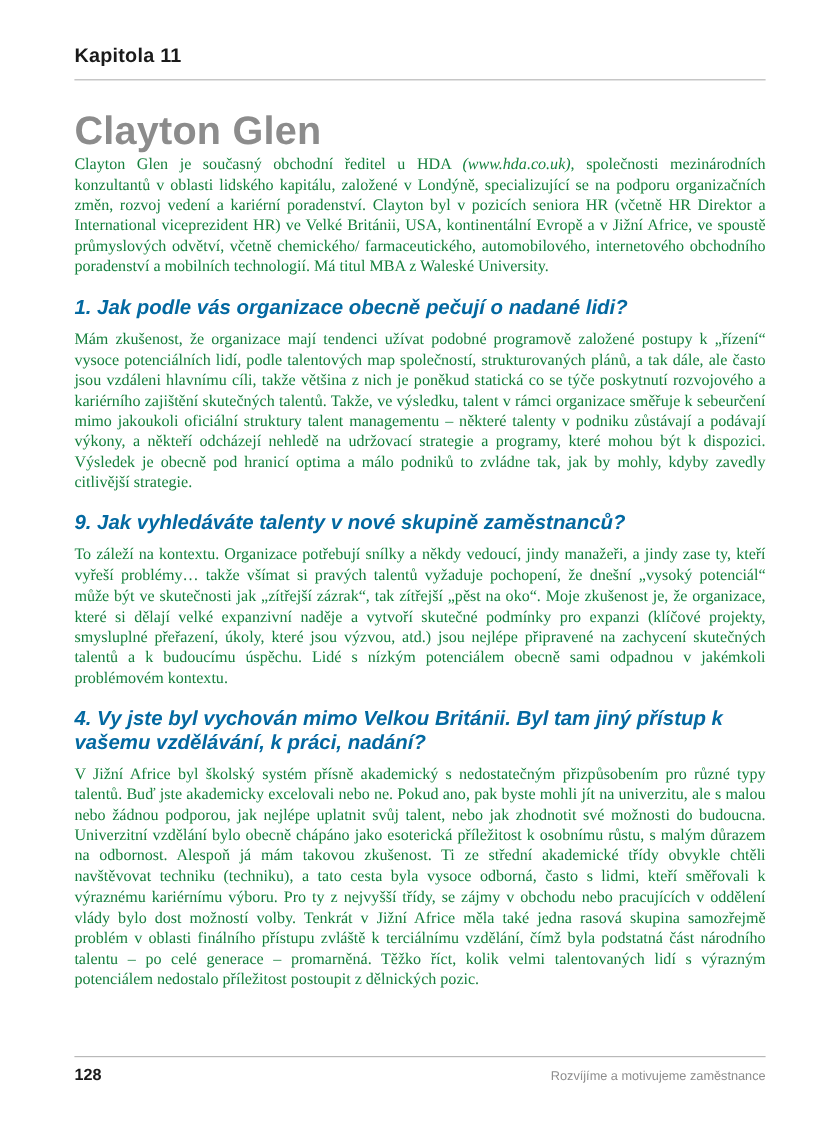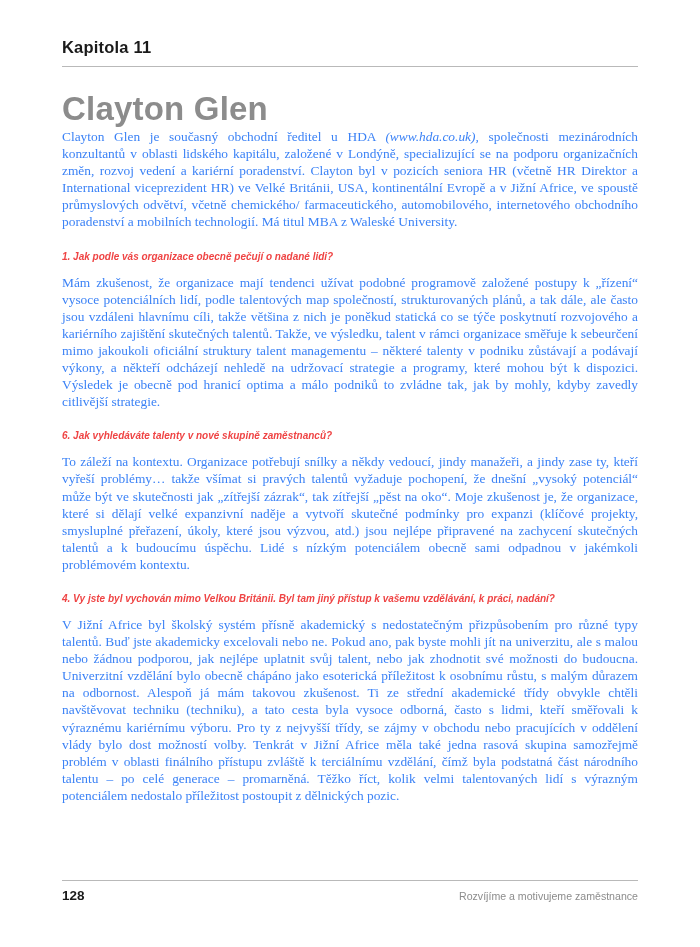--- a/index.html
+++ b/index.html
@@ -47,33 +47,33 @@
     color: #8c8c8c;
     margin-top: 23px;
     letter-spacing: 0.2px;
   }
   p.body {
     font-family: "Liberation Serif", serif;
     font-size: 13.4px;
     line-height: 17.1px;
     text-align: justify;
     margin: 0;
-    color: #3b82f6;
+    color: #15803d;
     hyphens: auto;
   }
   .intro {
     margin-top: 18px;
   }
   h2.q {
     font-family: "Liberation Sans", sans-serif;
     font-style: italic;
     font-weight: bold;
-    font-size: 10px;
+    font-size: 17px;
     line-height: 20px;
-    color: #ef4444;
+    color: #0369a1;
     margin: 16px 0 7px 0;
   }
   .italic {
     font-style: italic;
   }
   .footer {
     position: absolute;
     left: 62px;
     top: 880px;
     width: 576px;
@@ -110,21 +110,21 @@
     <div class="chapter-head">Kapitola 11</div>
     <div class="rule"></div>
 
     <div class="doc-title">Clayton Glen</div>
 
     <p class="body intro"><span>Clayton Glen je současný obchodní ředitel u HDA </span><span class="italic">(www.hda.co.uk),</span><span> společnosti mezinárodních konzultantů v oblasti lidského kapitálu, založené v Londýně, specializující se na podporu organizačních změn, rozvoj vedení a kariérní poradenství. Clayton byl v pozicích seniora HR (včetně HR Direktor a International viceprezident HR) ve Velké Británii, USA, kontinentální Evropě a v Jižní Africe, ve spoustě průmyslových odvětví, včetně chemického/ farmaceutického, automobilového, internetového obchodního poradenství a mobilních technologií. Má titul MBA z Waleské University.</span></p>
 
     <h2 class="q">1. Jak podle vás organizace obecně pečují o nadané lidi?</h2>
     <p class="body">Mám zkušenost, že organizace mají tendenci užívat podobné programově založené postupy k „řízení“ vysoce potenciálních lidí, podle talentových map společností, strukturovaných plánů, a tak dále, ale často jsou vzdáleni hlavnímu cíli, takže většina z nich je poněkud statická co se týče poskytnutí rozvojového a kariérního zajištění skutečných talentů. Takže, ve výsledku, talent v rámci organizace směřuje k sebeurčení mimo jakoukoli oficiální struktury talent managementu – některé talenty v podniku zůstávají a podávají výkony, a někteří odcházejí nehledě na udržovací strategie a programy, které mohou být k dispozici. Výsledek je obecně pod hranicí optima a málo podniků to zvládne tak, jak by mohly, kdyby zavedly citlivější strategie.</p>
 
-    <h2 class="q">6. Jak vyhledáváte talenty v nové skupině zaměstnanců?</h2>
+    <h2 class="q">9. Jak vyhledáváte talenty v nové skupině zaměstnanců?</h2>
     <p class="body">To záleží na kontextu. Organizace potřebují snílky a někdy vedoucí, jindy manažeři, a jindy zase ty, kteří vyřeší problémy… takže všímat si pravých talentů vyžaduje pochopení, že dnešní „vysoký potenciál“ může být ve skutečnosti jak „zítřejší zázrak“, tak zítřejší „pěst na oko“. Moje zkušenost je, že organizace, které si dělají velké expanzivní naděje a vytvoří skutečné podmínky pro expanzi (klíčové projekty, smysluplné přeřazení, úkoly, které jsou výzvou, atd.) jsou nejlépe připravené na zachycení skutečných talentů a k budoucímu úspěchu. Lidé s nízkým potenciálem obecně sami odpadnou v jakémkoli problémovém kontextu.</p>
 
     <h2 class="q">4. Vy jste byl vychován mimo Velkou Británii. Byl tam jiný přístup k vašemu vzdělávání, k práci, nadání?</h2>
     <p class="body">V Jižní Africe byl školský systém přísně akademický s nedostatečným přizpůsobením pro různé typy talentů. Buď jste akademicky excelovali nebo ne. Pokud ano, pak byste mohli jít na univerzitu, ale s malou nebo žádnou podporou, jak nejlépe uplatnit svůj talent, nebo jak zhodnotit své možnosti do budoucna. Univerzitní vzdělání bylo obecně chápáno jako esoterická příležitost k osobnímu růstu, s malým důrazem na odbornost. Alespoň já mám takovou zkušenost. Ti ze střední akademické třídy obvykle chtěli navštěvovat techniku (techniku), a tato cesta byla vysoce odborná, často s lidmi, kteří směřovali k výraznému kariérnímu výboru. Pro ty z nejvyšší třídy, se zájmy v obchodu nebo pracujících v oddělení vlády bylo dost možností volby. Tenkrát v Jižní Africe měla také jedna rasová skupina samozřejmě problém v oblasti finálního přístupu zvláště k terciálnímu vzdělání, čímž byla podstatná část národního talentu – po celé generace – promarněná. Těžko říct, kolik velmi talentovaných lidí s výrazným potenciálem nedostalo příležitost postoupit z dělnických pozic.</p>
 
   </div>
 
   <div class="footer">
     <div class="footer-rule"></div>
     <div class="footer-row">

